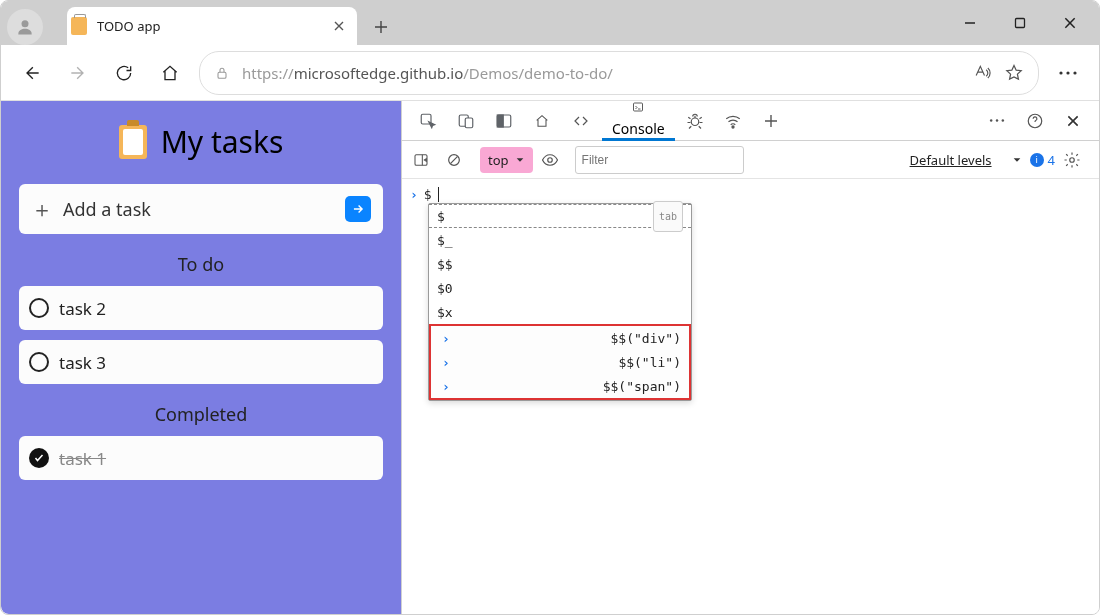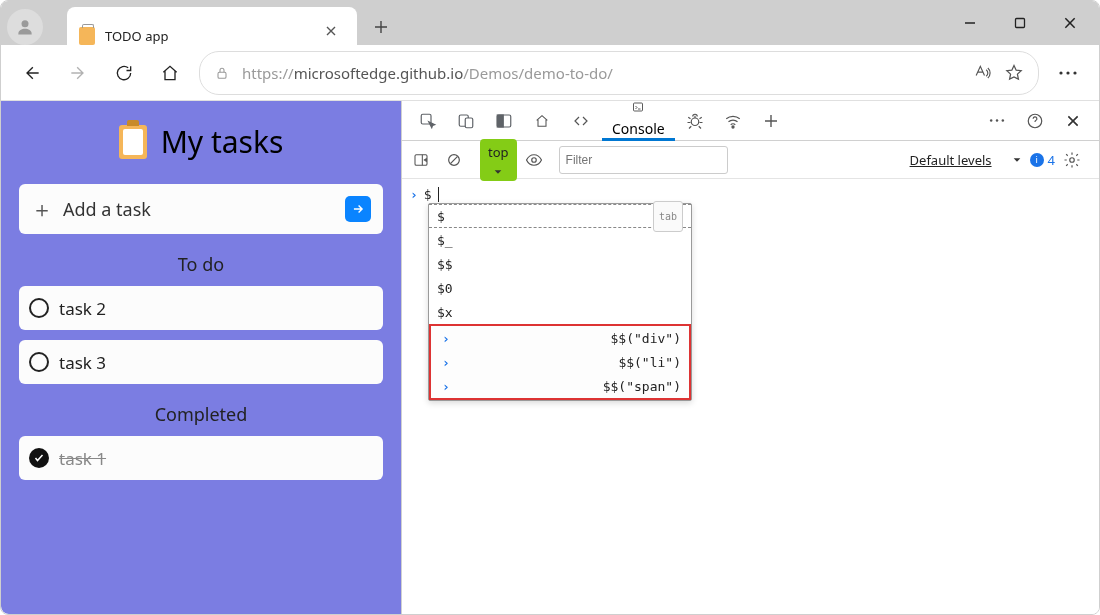--- a/index.html
+++ b/index.html
@@ -37,22 +37,22 @@
   }
   .profile{
     width:36px;height:36px;margin:4px 4px 0 6px;
     border-radius:50%;background:#ddd;
     display:flex;align-items:center;justify-content:center;
   }
   .tab{
     height:38px;min-width:290px;
     background:var(--tab-active);
     border-radius:8px 8px 0 0;
-    display:flex;align-items:flex-end;
-    padding:0 12px;gap:10px;margin-left:20px;
+    display:flex;align-items:center;
+    padding:0 4px;gap:10px;margin-left:20px;
   }
   .tab .favicon{
     width:16px;height:18px;background:#f5b659;border-radius:2px;
     position:relative;display:flex;align-items:center;justify-content:center;font-size:9px;
   }
   .tab .favicon::before{content:"";position:absolute;top:-3px;left:3px;width:10px;height:3px;border:1px solid #999;border-bottom:none;border-radius:2px 2px 0 0;}
   .tab .title{flex:1;font-size:13px;}
   .tab .close{width:28px;height:28px;display:flex;align-items:center;justify-content:center;cursor:pointer;border-radius:4px;}
   .newtab{width:36px;height:36px;display:flex;align-items:center;justify-content:center;margin-left:6px;cursor:pointer;}
   .winbtns{position:absolute;right:4px;top:0;height:44px;display:flex;}
@@ -109,21 +109,21 @@
     padding:0 8px;gap:2px;
   }
   .dt-tabs .slot{width:36px;height:36px;display:flex;align-items:center;justify-content:center;cursor:pointer;border-radius:4px;}
   .dt-tab{height:40px;padding:0 10px;display:flex;align-items:center;gap:6px;cursor:pointer;font-size:14px;color:#333;}
   .dt-tab.active{border-bottom:3px solid var(--console-tab-blue);color:#000;flex-direction:column;}
   .dt-tabs .spacer{flex:1;}
   .dt-toolbar{
     height:38px;display:flex;align-items:center;gap:8px;
     padding:0 10px;border-bottom:1px solid #e4e4e4;font-size:13px;
   }
-  .pill{background:#84cc16;border-radius:4px;padding:4px 8px;display:flex;align-items:center;gap:6px;cursor:pointer;flex-direction:column;}
+  .pill{background:#f9a8d4;border-radius:4px;padding:4px 8px;display:flex;align-items:center;gap:6px;cursor:pointer;}
   .filter{flex:0 0 140px;height:28px;border:1px solid #ccc;border-radius:3px;padding:0 6px;font-size:12px;background:#fff;}
   .levels{display:flex;align-items:center;gap:20px;cursor:pointer;margin-left:auto;text-decoration:underline;}
   .issue{display:flex;align-items:center;gap:4px;color:var(--badge-blue);}
   .issue .dot{width:14px;height:14px;border-radius:50%;background:var(--badge-blue);color:#fff;font-size:9px;display:flex;align-items:center;justify-content:center;}
 
   .console{flex:1;position:relative;padding:4px 8px;font-family:Consolas,Menlo,monospace;font-size:13px;}
   .prompt-row{display:flex;align-items:center;gap:6px;height:22px;}
   .chevron{color:var(--console-blue);font-weight:bold;}
   .entered{color:#222;}
   .caret{display:inline-block;width:0;height:15px;border-left:1.5px solid #222;vertical-align:middle;}

